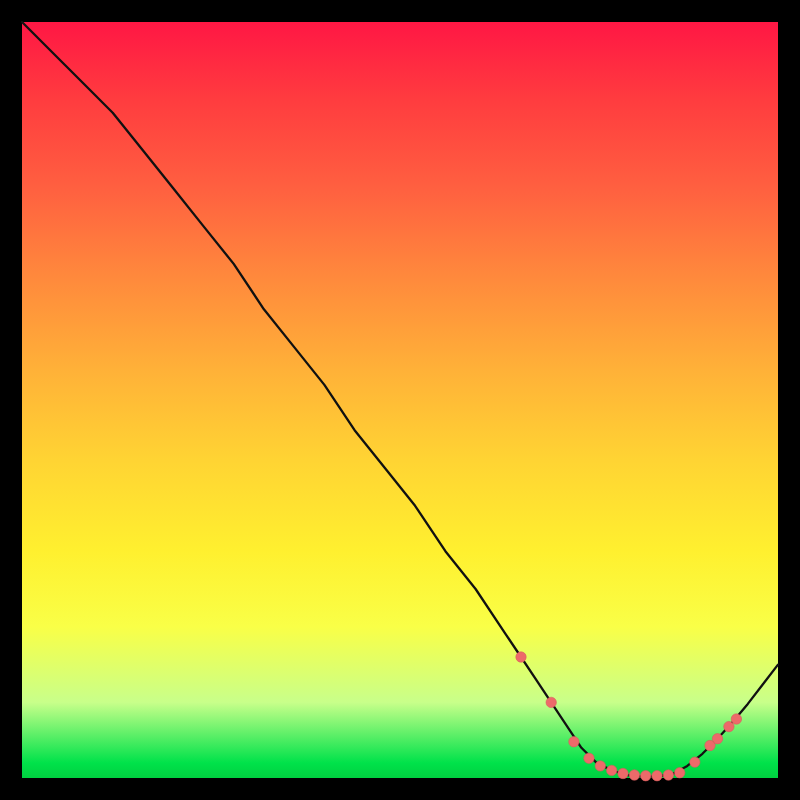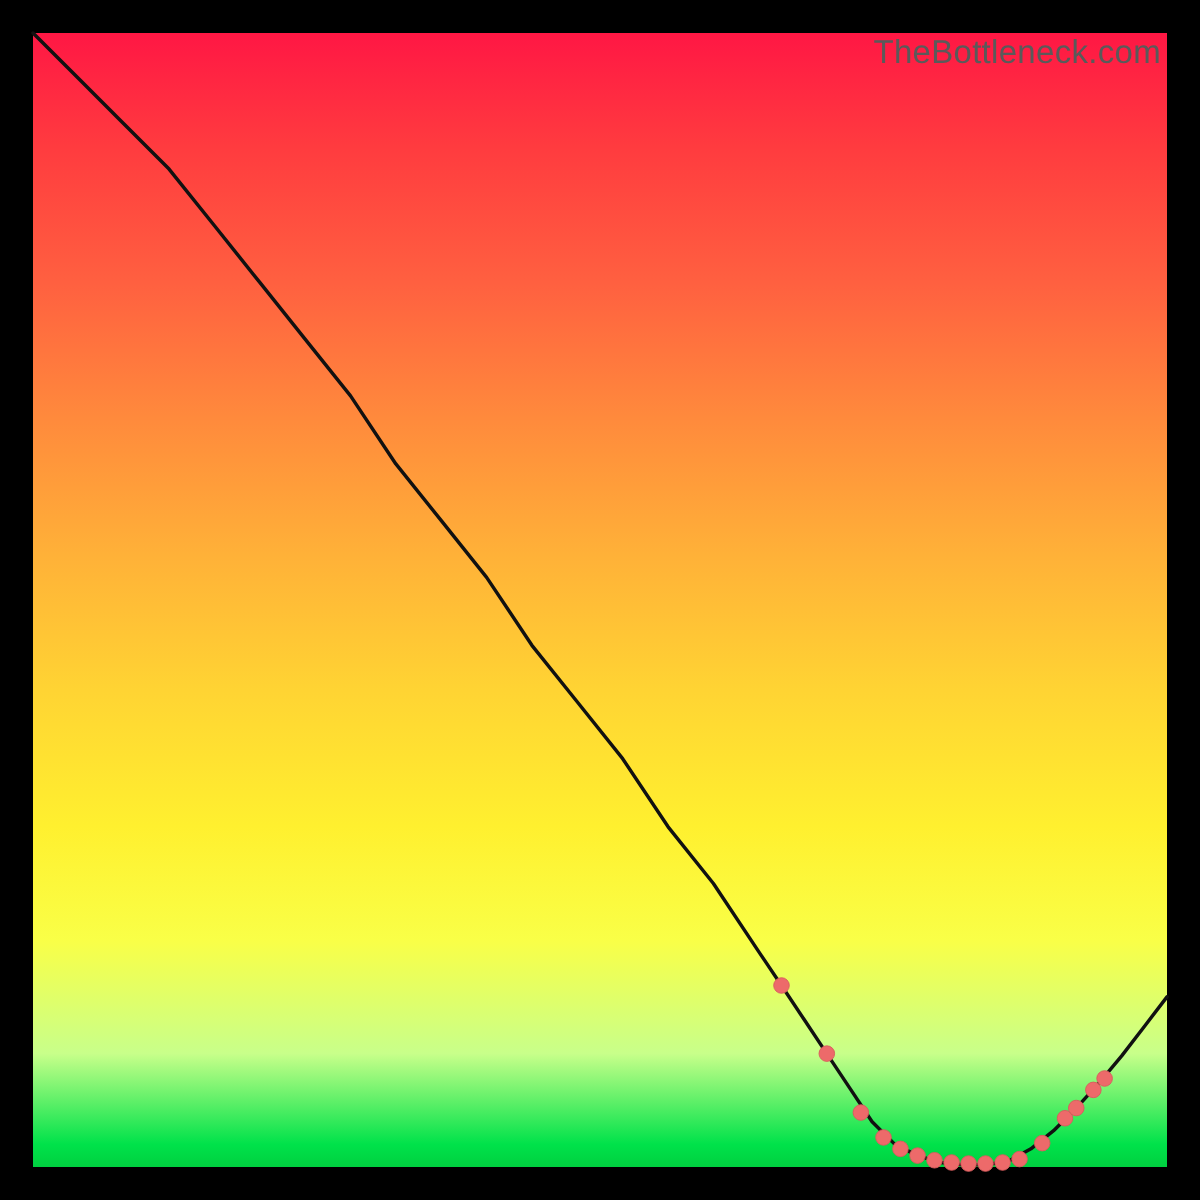--- a/index.html
+++ b/index.html
@@ -54,21 +54,20 @@
     top: 0;
     width: 756px;
     height: 756px;
     overflow: visible;
   }
 </style>
 </head>
 <body>
 <div class="frame">
   <div class="plot">
-    <div class="watermark">TheBottleneck.com</div>
     <svg class="curve" viewBox="0 0 756 756" preserveAspectRatio="none">
       <path id="curve-path" fill="none" stroke="#111111" stroke-width="2.3" stroke-linejoin="round" stroke-linecap="round" d="M0.0 0.0 L30.2 30.2 L60.5 60.5 L90.7 90.7 L121.0 128.5 L151.2 166.3 L181.4 204.1 L211.7 241.9 L241.9 287.3 L272.2 325.1 L302.4 362.9 L332.6 408.2 L362.9 446.0 L393.1 483.8 L423.4 529.2 L453.6 567.0 L483.8 612.4 L499.0 635.0 L514.1 657.7 L529.2 680.4 L544.3 703.1 L559.4 725.8 L574.6 740.9 L589.7 748.4 L604.8 753.0 L619.9 754.5 L635.0 754.5 L650.2 752.2 L665.3 743.9 L680.4 731.8 L695.5 716.7 L710.6 700.1 L725.8 681.9 L740.9 662.3 L756.0 642.6"></path>
       <g id="marker-group">
           <circle cx="499.0" cy="635.0" r="5.2" fill="#ed6a6a" stroke="#d85c5c" stroke-width="0.6"></circle>
           <circle cx="529.2" cy="680.4" r="5.2" fill="#ed6a6a" stroke="#d85c5c" stroke-width="0.6"></circle>
           <circle cx="551.9" cy="719.7" r="5.2" fill="#ed6a6a" stroke="#d85c5c" stroke-width="0.6"></circle>
           <circle cx="567.0" cy="736.3" r="5.2" fill="#ed6a6a" stroke="#d85c5c" stroke-width="0.6"></circle>
           <circle cx="578.3" cy="743.9" r="5.2" fill="#ed6a6a" stroke="#d85c5c" stroke-width="0.6"></circle>
           <circle cx="589.7" cy="748.4" r="5.2" fill="#ed6a6a" stroke="#d85c5c" stroke-width="0.6"></circle>
           <circle cx="601.0" cy="751.5" r="5.2" fill="#ed6a6a" stroke="#d85c5c" stroke-width="0.6"></circle>

